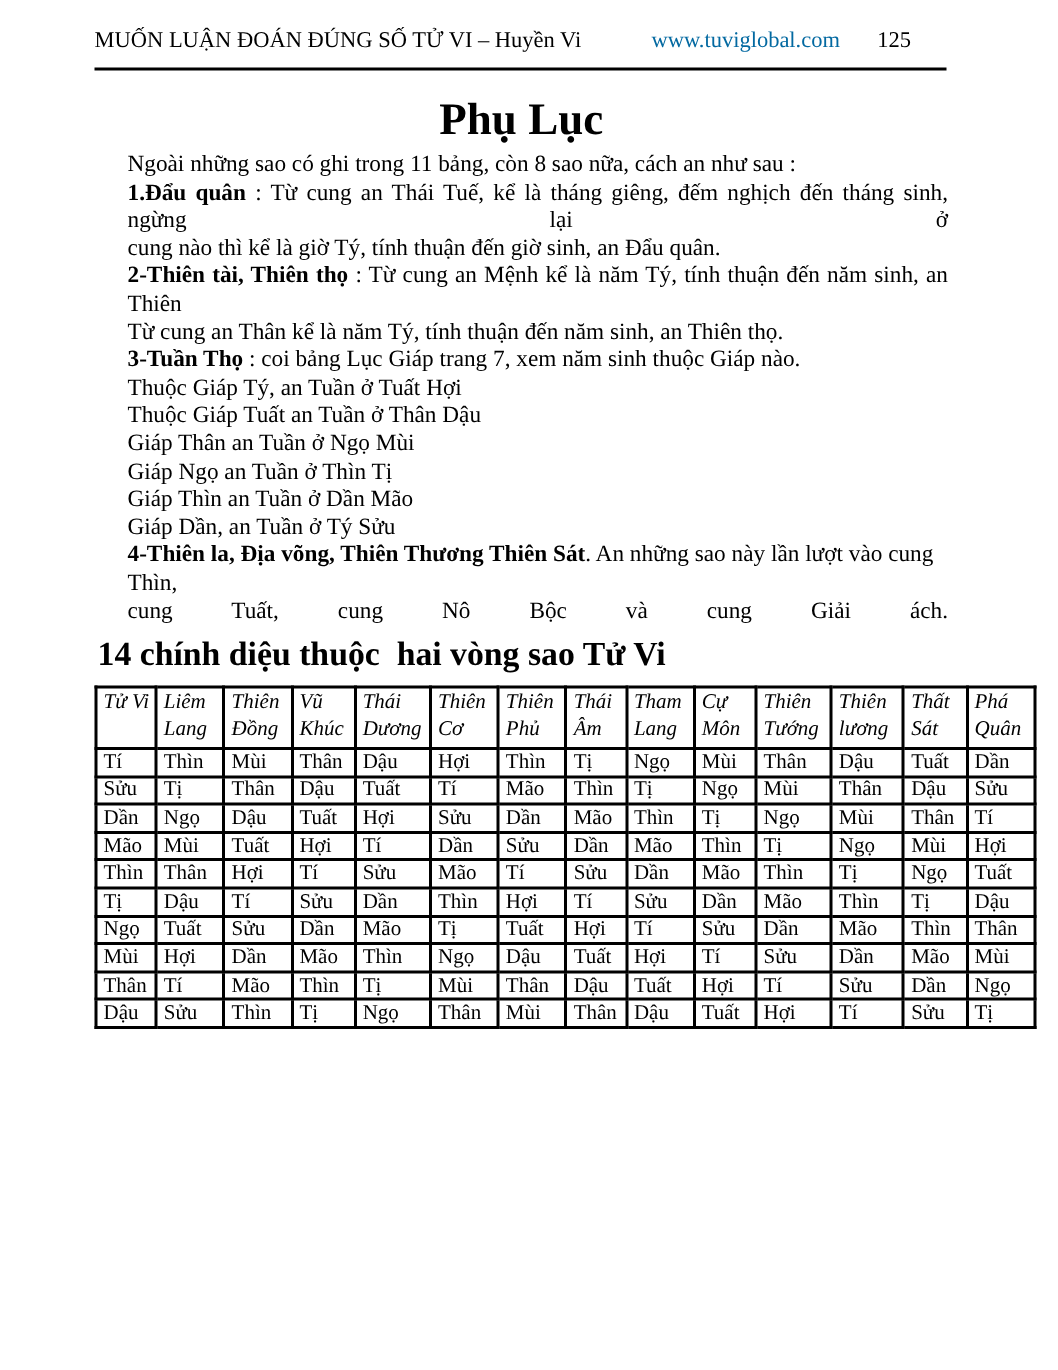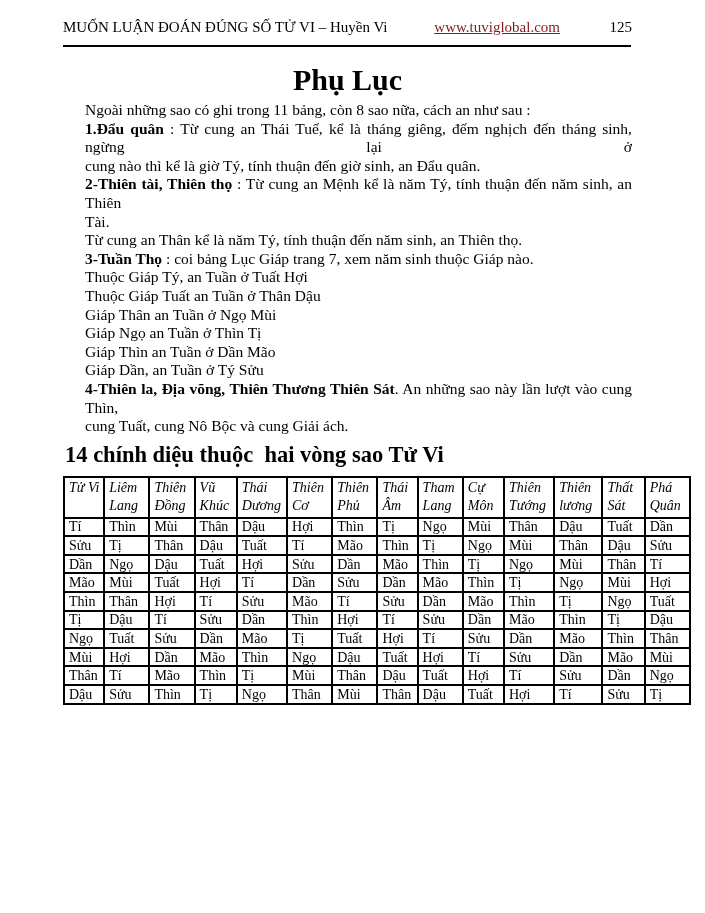--- a/index.html
+++ b/index.html
@@ -10,22 +10,22 @@
     color:#000;
     font-family:"Liberation Serif", serif;
     overflow:hidden;
   }
   .header {
     display:flex; align-items:baseline;
     margin:19px 65px 0 63px;
     font-size:15px;
   }
   .header-title { flex:1; }
-  .header-link { color:#7f1d1d; text-decoration:underline; cursor:pointer; }
-  .header-page { width:72px; text-align:right; }
+  .header-link { color:#0369a1; cursor:pointer; }
+  .header-page { width:72px; text-align:center; }
   .rule { border:none; border-top:2px solid #000; margin:9px 66px 0 63px; }
 
   .doc-title {
     text-align:center; font-weight:bold;
     font-size:30px; margin:16px 65px 0 63px;
   }
   .section-heading {
     margin:2px 64px 0 86px;
     font-weight:bold; font-size:21.5px; line-height:27px;
     white-space:pre-wrap;
@@ -73,21 +73,20 @@
   <hr class="rule">
 
   <div class="doc-title">Phụ Lục</div>
 
 
   <div class="body-text">
       <div class="body-line">Ngoài những sao có ghi trong 11 bảng, còn 8 sao nữa, cách an như sau :</div>
       <div class="body-line"><b>1.Đẩu quân</b> : Từ cung an Thái Tuế, kể là tháng giêng, đếm nghịch đến tháng sinh, ngừng lại ở</div>
       <div class="body-line">cung nào thì kể là giờ Tý, tính thuận đến giờ sinh, an Đẩu quân.</div>
       <div class="body-line"><b>2-Thiên tài, Thiên thọ</b> : Từ cung an Mệnh kể là năm Tý, tính thuận đến năm sinh, an Thiên</div>
-      <div class="body-line">Tài.</div>
       <div class="body-line">Từ cung an Thân kể là năm Tý, tính thuận đến năm sinh, an Thiên thọ.</div>
       <div class="body-line"><b>3-Tuần Thọ</b> : coi bảng Lục Giáp trang 7, xem năm sinh thuộc Giáp nào.</div>
       <div class="body-line">Thuộc Giáp Tý, an Tuần ở Tuất Hợi</div>
       <div class="body-line">Thuộc Giáp Tuất an Tuần ở Thân Dậu</div>
       <div class="body-line">Giáp Thân an Tuần ở Ngọ Mùi</div>
       <div class="body-line">Giáp Ngọ an Tuần ở Thìn Tị</div>
       <div class="body-line">Giáp Thìn an Tuần ở Dần Mão</div>
       <div class="body-line">Giáp Dần, an Tuần ở Tý Sửu</div>
       <div class="body-line"><b>4-Thiên la, Địa võng, Thiên Thương Thiên Sát</b>. An những sao này lần lượt vào cung Thìn,</div>
       <div class="body-line">cung Tuất, cung Nô Bộc và cung Giải ách.</div>

